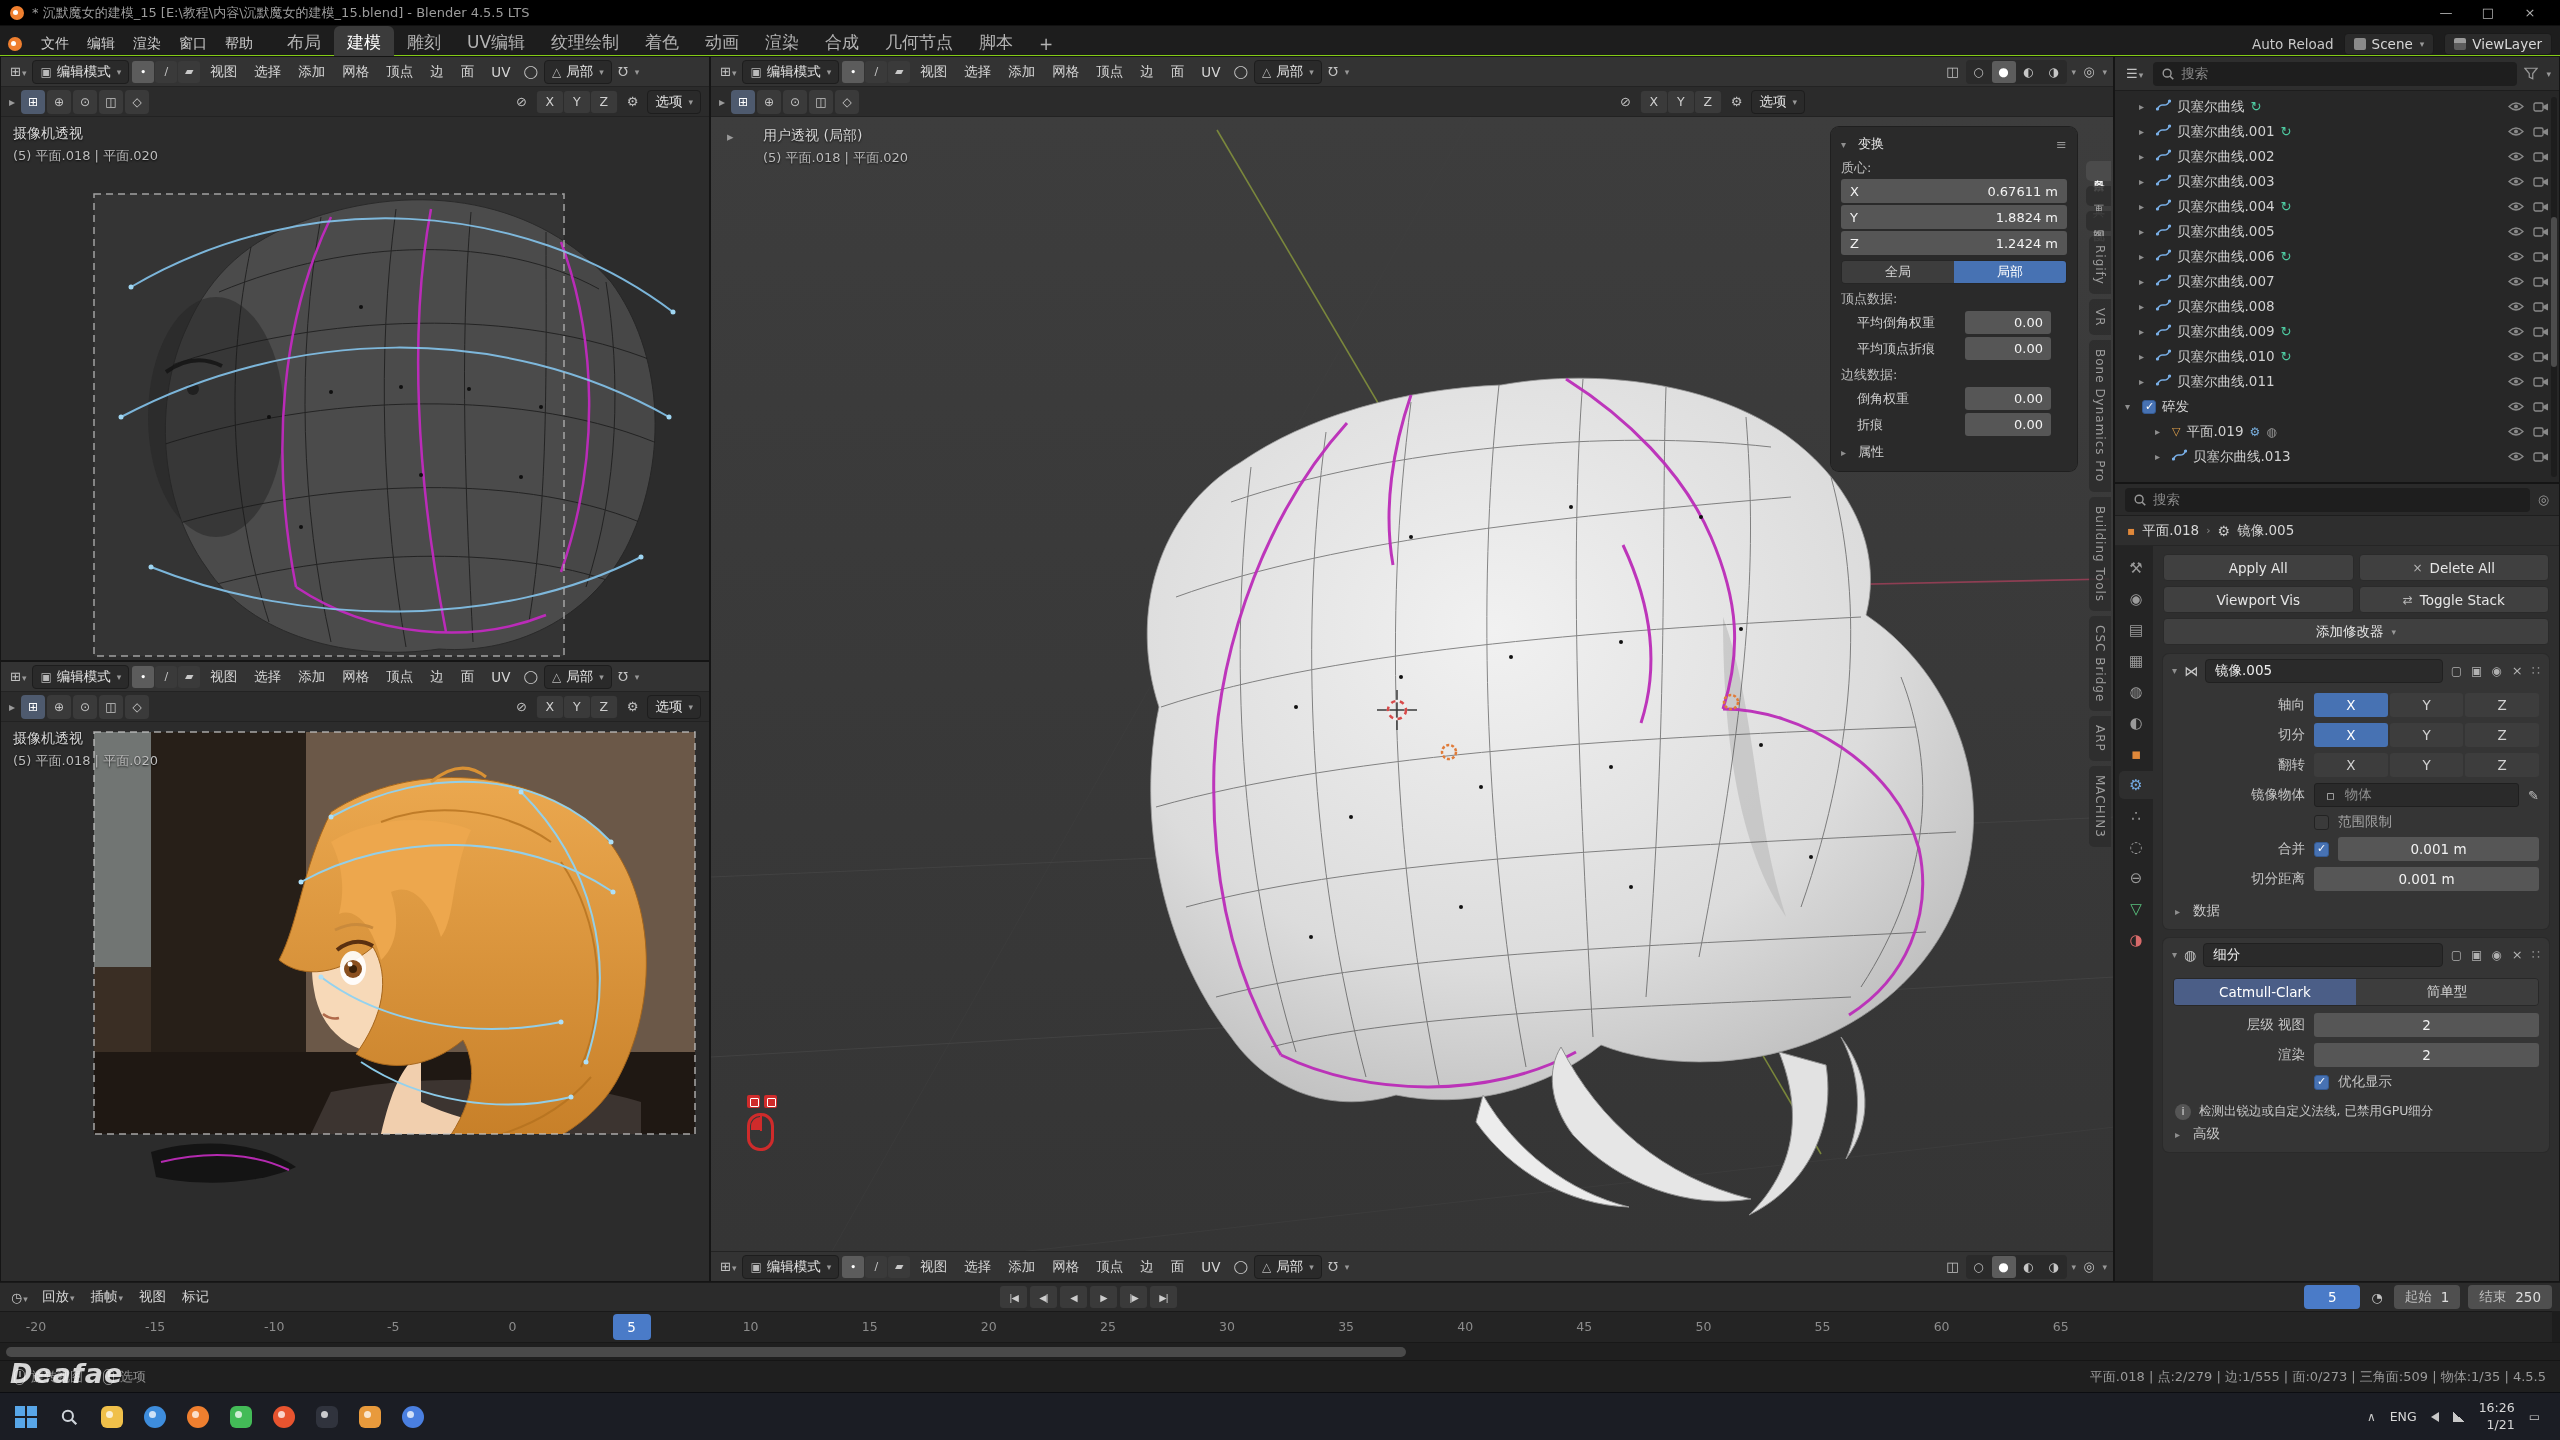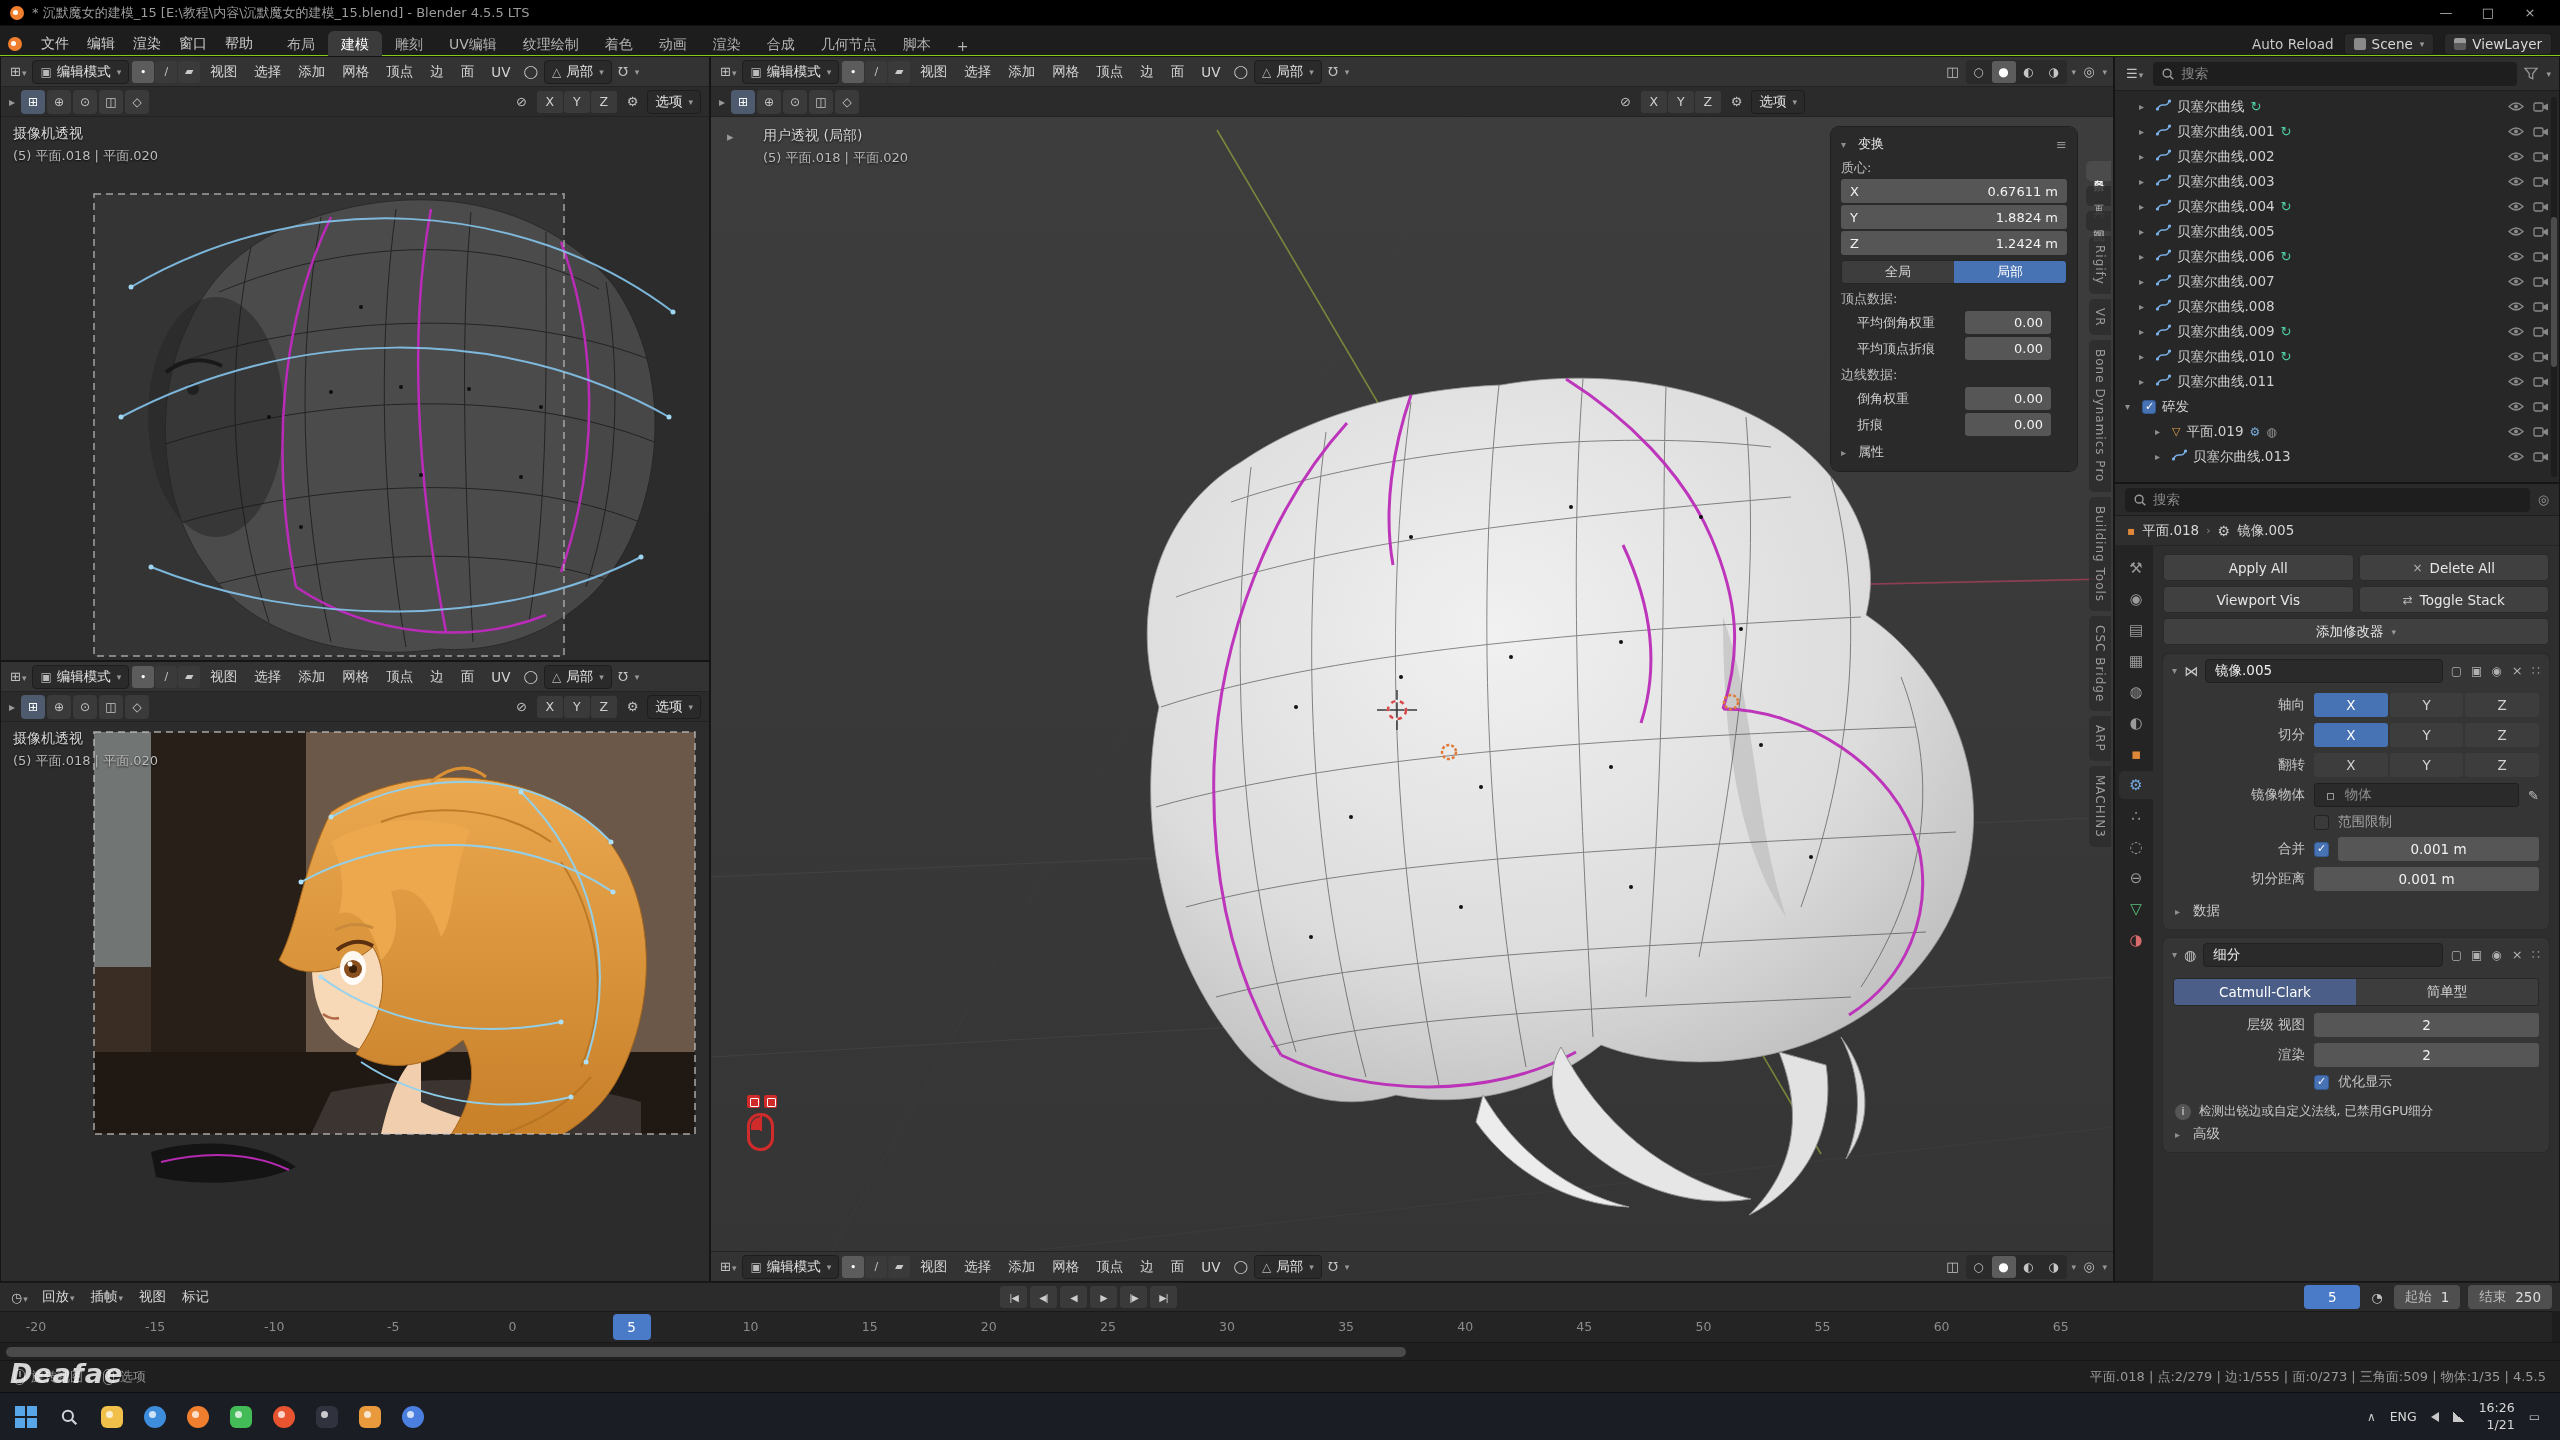--- a/index.html
+++ b/index.html
@@ -11,21 +11,21 @@
 .titlebar{position:absolute;top:0;left:0;right:0;height:26px;background:#000000;display:flex;align-items:center;padding:0 10px;font-size:13px;color:#9c9c9c;border-bottom:1px solid #101010;}
 .blender-dot{width:14px;height:14px;border-radius:50%;background:#ef7f2f;margin-right:8px;position:relative;}
 .blender-dot::after{content:"";position:absolute;left:3px;top:4px;width:5px;height:5px;border-radius:50%;background:#fff;}
 .win-controls{margin-left:auto;display:flex;gap:2px;}
 .win-btn{width:40px;height:22px;display:flex;align-items:center;justify-content:center;color:#b0b0b0;font-size:13px;}
 
 
 .topbar{position:absolute;top:26px;left:0;right:0;height:30px;background:#1d1d1d;display:flex;align-items:center;gap:2px;padding:0 8px;border-bottom:7px solid #84cc16;margin-top:6px;}
 .menu-item{padding:3px 9px;border-radius:4px;color:#cfcfcf;font-size:14px;}
 .ws-wrap{display:flex;align-items:flex-end;margin-left:10px;height:30px;}
-.ws-tab{padding:5px 13px;border-radius:6px 6px 0 0;color:#b4b4b4;font-size:14px;}
+.ws-tab{padding:5px 13px;border-radius:6px 6px 0 0;color:#b4b4b4;font-size:17px;}
 .ws-tab.active{background:#3b3b3b;color:#ffffff;}
 .topbar-right{margin-left:auto;display:flex;align-items:center;gap:10px;}
 .scene-widget{display:flex;align-items:center;gap:6px;background:#2a2a2a;border:1px solid #1a1a1a;border-radius:4px;padding:2px 9px;font-size:13.5px;color:#d8d8d8;}
 .scene-ico{width:12px;height:12px;border-radius:2px;background:#8a8a8a;display:inline-block;}
 .scene-ico.layers{background:linear-gradient(180deg,#9a9a9a 40%,#5c5c5c 40%);}
 
 
 .vp{position:absolute;background:#2f2f2f;border:1px solid #151515;overflow:hidden;}
 #vp-tl{left:0;top:56px;width:710px;height:605px;}
 #vp-bl{left:0;top:661px;width:710px;height:621px;}

